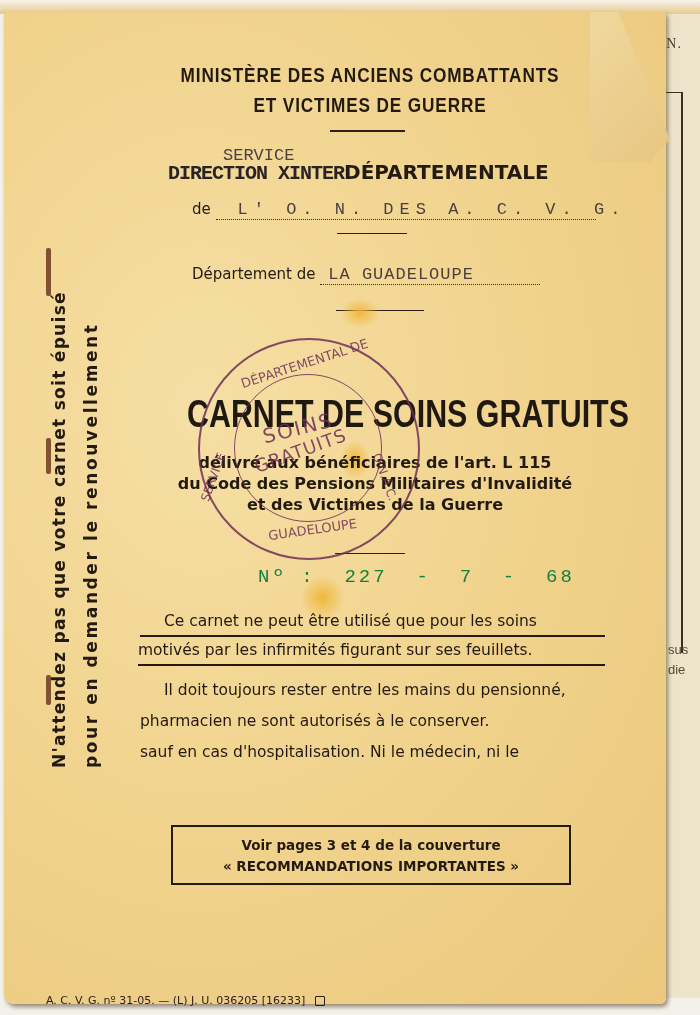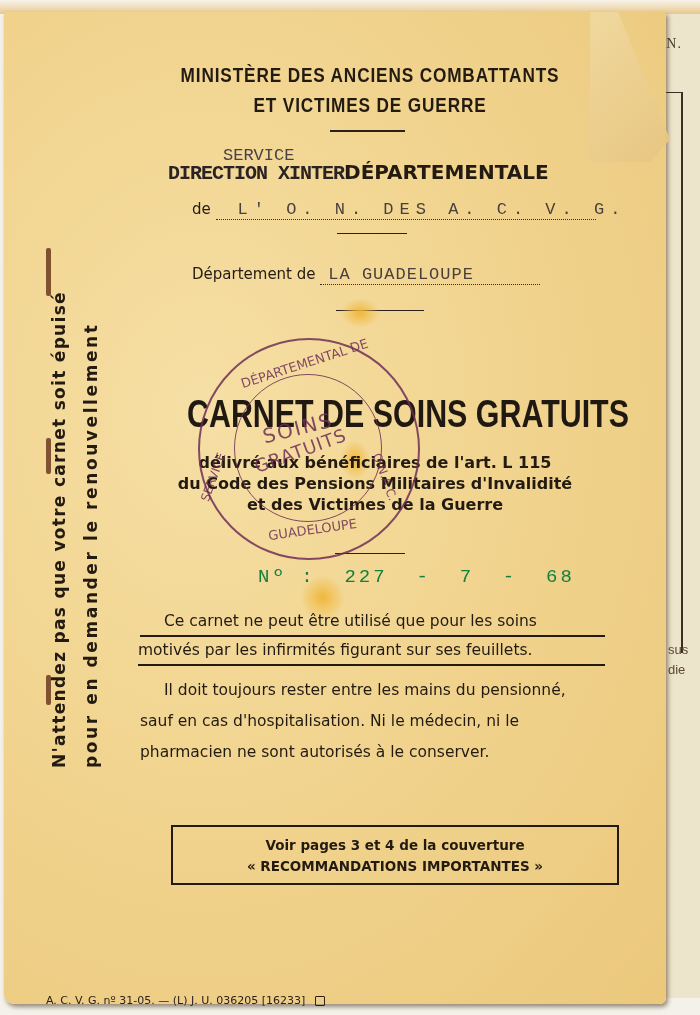--- a/index.html
+++ b/index.html
@@ -101,21 +101,21 @@
   .stain {
     position:absolute; border-radius:50%;
     background:radial-gradient(#f0b83c, rgba(240,184,60,0) 70%);
   }
   .para {
     position:absolute; left:140px; width:465px;
     font-family:"DejaVu Sans", sans-serif; font-size:15.5px; color:#231b12; line-height:31px; text-align:justify;
   }
   .para .uline { display:block; border-bottom:2px solid #231b12; line-height:27px; }
   .notice-box {
-    position:absolute; left:171px; top:825px; width:448px; height:60px;
+    position:absolute; left:171px; top:825px; width:400px; height:60px;
     border:2px solid #231b12; text-align:center;
     font-family:"DejaVu Sans", sans-serif; font-weight:bold; font-size:13.5px; color:#231b12; line-height:21px;
     padding-top:8px; box-sizing:border-box;
   }
   .side-text {
     position:absolute; left:40px; top:768px;
     transform:rotate(-90deg); transform-origin:0 0;
     font-family:"DejaVu Sans", sans-serif; font-weight:bold; color:#231b12; white-space:nowrap;
   }
   .side-text .l1 { display:block; font-size:17px; letter-spacing:1.3px; line-height:38px; }
@@ -188,22 +188,22 @@
 <div class="stamp-text" style="left:252px; top:440px; font-size:18px; transform:rotate(-20deg); letter-spacing:1px;">GRATUITS</div>
 
 <div class="number-line"><span>Nº :</span>  <span>227  -  7  -  68</span></div>
 
 <div class="para" style="top:608px;">
   <span class="uline" style="padding-left:24px;">Ce carnet ne peut être utilisé que pour les soins</span>
   <span class="uline" style="margin-left:-2px;">motivés par les infirmités figurant sur ses feuillets.</span>
 </div>
 <div class="para" style="top:675px;">
   <div style="padding-left:24px;">Il doit toujours rester entre les mains du pensionné,</div>
+  <div>pharmacien ne sont autorisés à le conserver.</div>
   <div>sauf en cas d'hospitalisation. Ni le médecin, ni le</div>
-  <div>pharmacien ne sont autorisés à le conserver.</div>
 </div>
 
 <div class="notice-box">
   <div>Voir pages 3 et 4 de la couverture</div>
   <div>« RECOMMANDATIONS  IMPORTANTES »</div>
 </div>
 
 <div class="side-text">
   <span class="l1">N'attendez pas que votre carnet soit épuisé</span>
   <span class="l2">pour en demander le renouvellement</span>

